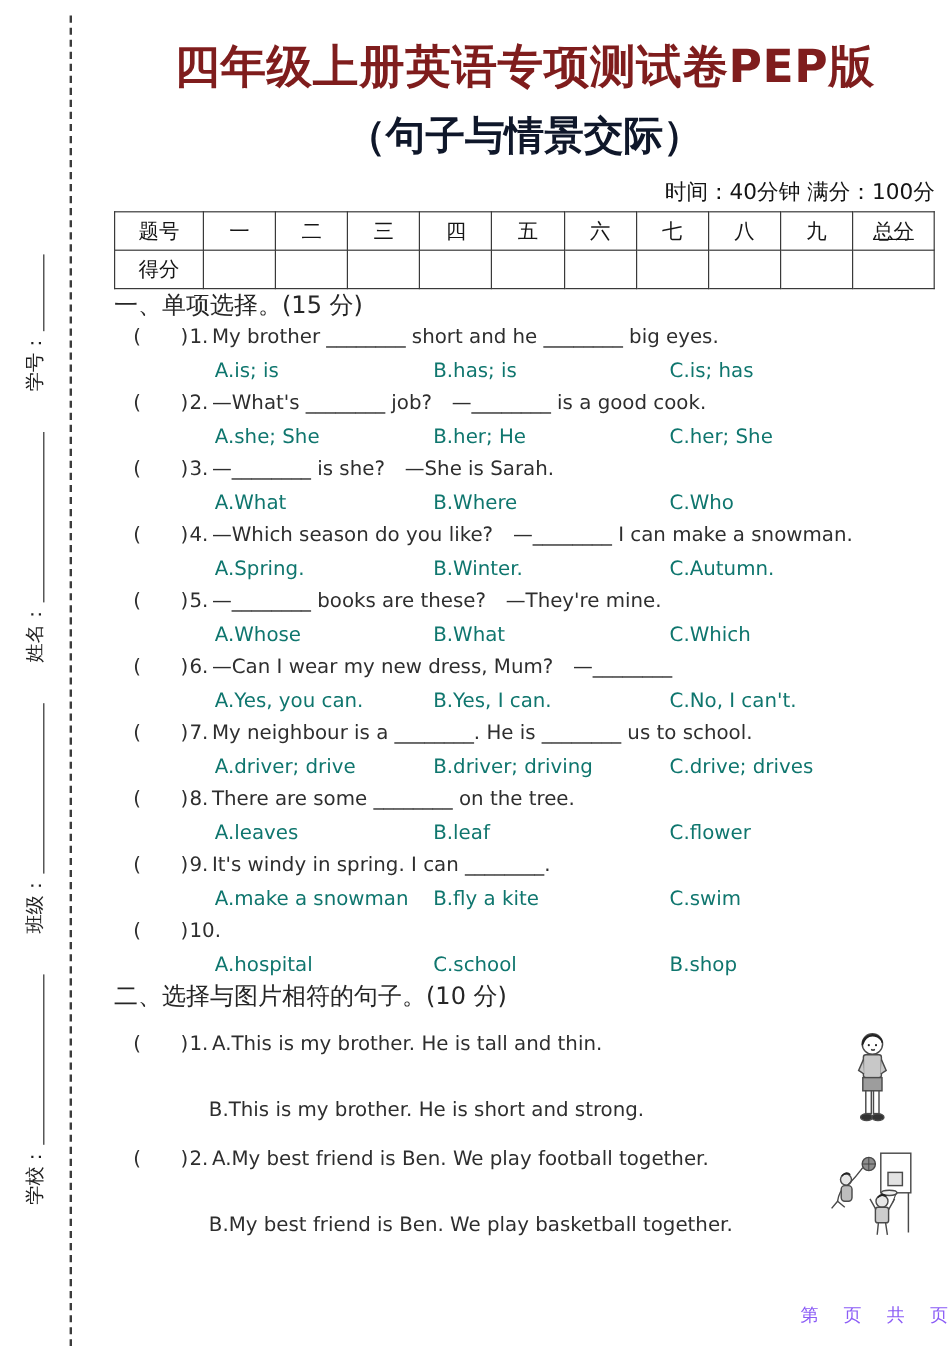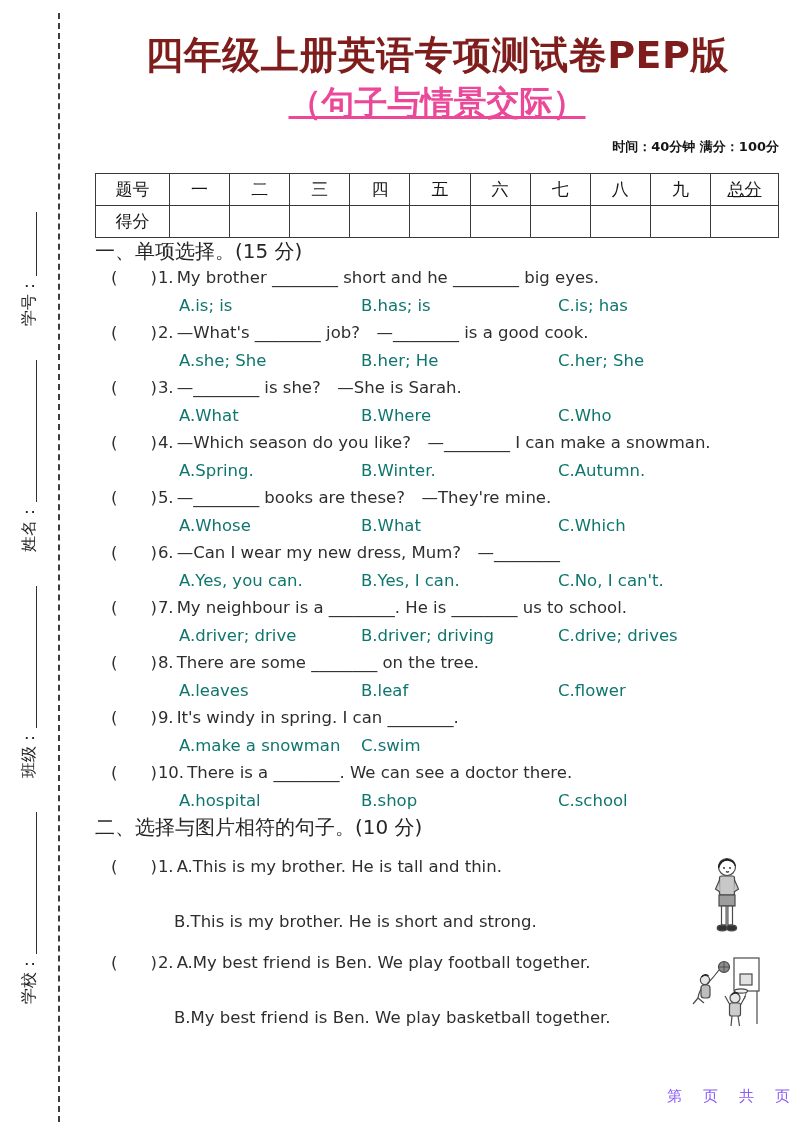--- a/index.html
+++ b/index.html
@@ -26,24 +26,24 @@
     display:flex; align-items:center;
     font-size:16px; color:#1e1e1e;
   }
   .side-field { display:flex; align-items:center; margin-right:34px; white-space:nowrap; }
   .side-line { display:inline-block; width:142px; height:1.05em; border-bottom:1.6px solid #2f2f2f; margin-left:2px; }
   .side-field:last-child .side-line { width:64px; }
 
   .content { position:absolute; left:95px; top:0; width:684px; }
 
   .title { margin-top:30px; text-align:center; font-size:38px; font-weight:bold; color:#7f1d1d; letter-spacing:0.5px; white-space:nowrap; }
-  .subtitle { text-align:center; font-size:33px; font-weight:bold; color:#ec4899;text-decoration:underline; }
-  .meta { margin-top:12px; text-align:right; font-size:13px; color:#141414;font-weight:bold; }
-
-  table.score { width:100%; border-collapse:collapse; margin-top:17px; table-layout:fixed; }
+  .subtitle { margin-top:10px; text-align:center; font-size:33px; font-weight:bold; color:#0f172a; }
+  .meta { margin-top:12px; text-align:right; font-size:18px; color:#141414; }
+
+  table.score { width:100%; border-collapse:collapse; margin-top:4px; table-layout:fixed; }
   table.score td {
     border:1.6px solid #3a3a3a; height:32px;
     text-align:center; vertical-align:middle;
     font-size:17px; color:#161616;
   }
   table.score td.first { width:74px; }
   table.score td.last { width:68px;text-decoration:underline; }
 
   .sec-heading { font-size:20px; color:#262626; height:26px; line-height:26px; }
 
@@ -222,33 +222,33 @@
     </div>
   </div>
   <div>
     <div class="q-line">
       <span class="bracket">(　　)</span>
         <span class="q-num">9.</span>
         <span class="q-text">It's windy in spring. I can ________.</span>
     </div>
     <div class="opts">
       <span>A.make a snowman</span>
+      <span>B.fly a kite</span>
       <span>C.swim</span>
     </div>
   </div>
   <div>
     <div class="q-line">
       <span class="bracket">(　　)</span>
         <span class="q-num">10.</span>
-        <span class="q-text">There is a ________. We can see a doctor there.</span>
     </div>
     <div class="opts">
       <span>A.hospital</span>
+      <span>C.school</span>
       <span>B.shop</span>
-      <span>C.school</span>
     </div>
   </div>
 
   <div class="sec-heading">二、选择与图片相符的句子。(10 分)</div>
 
   <div class="s2-item">
     <div class="s2-text">
       <div class="q-line">
         <span class="bracket">(　　)</span>
           <span class="q-num">1.</span>

